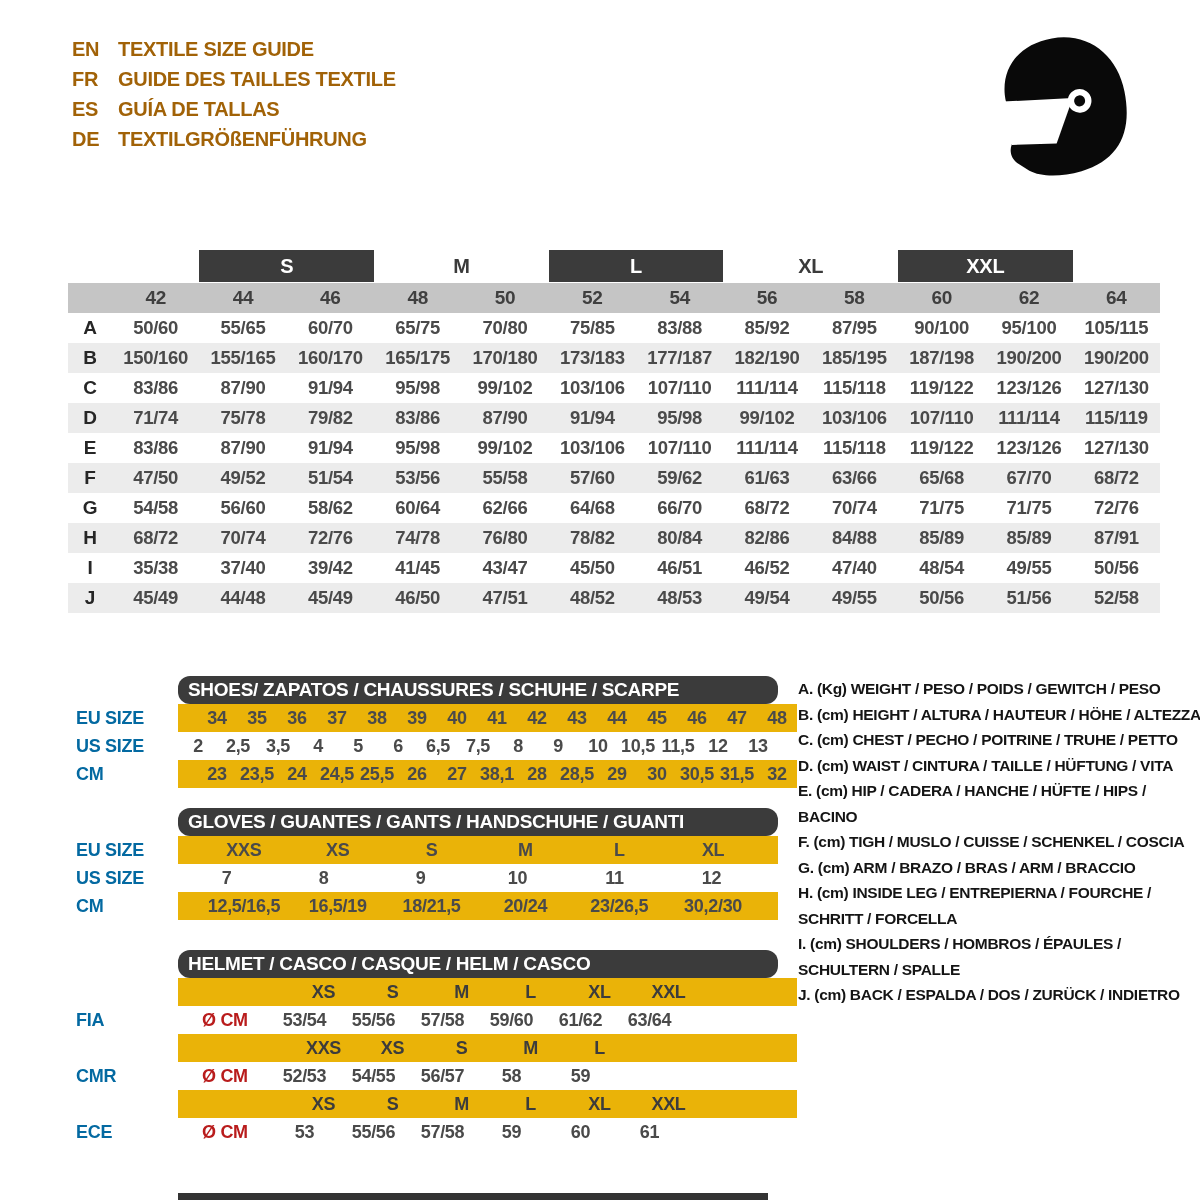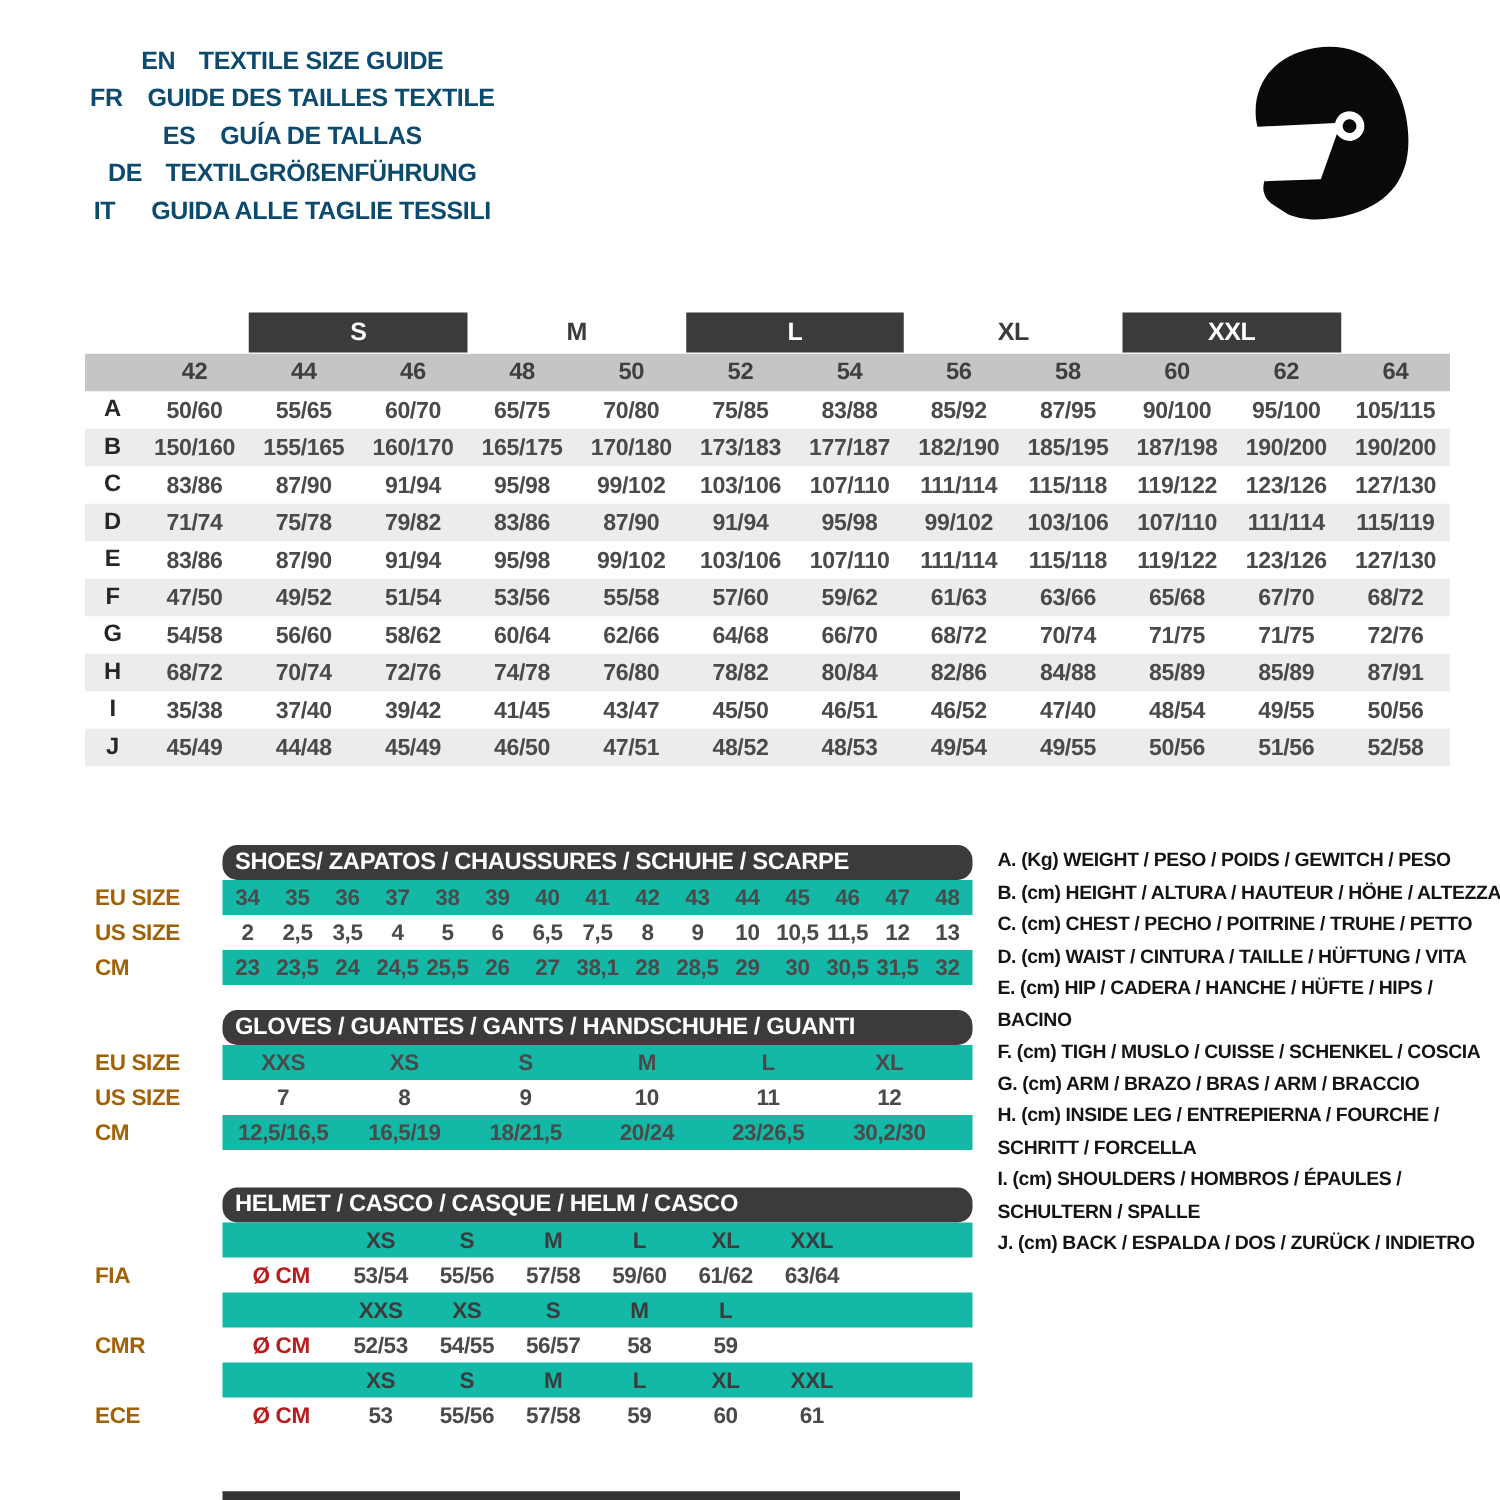--- a/index.html
+++ b/index.html
@@ -1,21 +1,21 @@
 <!DOCTYPE html>
 <html><head>
 <meta charset="utf-8">
 <style>
   html,body{margin:0;padding:0;background:#fff;}
   .canvas{position:relative;width:1200px;height:1200px;background:#ffffff;overflow:hidden;
           font-family:"Liberation Sans", sans-serif;color:#2f2f2f;letter-spacing:-0.3px;}
 
   
   .lang-block{position:absolute;left:72px;top:38px;display:flex;flex-direction:column;gap:7px;}
-  .lang-line{display:flex;font-size:20px;font-weight:700;color:#0c4a6e;justify-content:center;}
+  .lang-line{display:flex;font-size:20px;font-weight:700;color:#a16207;}
   .lang-code{width:46px;flex:none;}
 
   
   .helmet-icon{position:absolute;left:982px;top:24px;width:158px;height:170px;}
 
   
   .main-table{position:absolute;left:68px;top:250px;width:1092px;}
   .mgrid{display:grid;grid-template-columns:44px repeat(12,1fr);height:30px;align-items:center;}
   .letter-row{height:32px;margin-bottom:1px;}
   .size-box{height:32px;line-height:32px;text-align:center;font-size:20px;font-weight:700;}
@@ -27,23 +27,23 @@
   .drow.stripe{background:#ececec;}
   .rletter{text-align:center;font-size:19px;font-weight:700;color:#262626;}
   .dval{text-align:center;font-size:18.5px;font-weight:700;color:#4a4a4a;}
 
   
   .sec{position:absolute;left:60px;width:720px;}
   .sec-title{margin-left:118px;width:590px;height:28px;line-height:28px;background:#3b3b3b;
              color:#ffffff;font-size:19px;font-weight:700;padding-left:10px;border-radius:12px;}
   .srow{display:flex;height:28px;}
   .slabel{width:118px;flex:none;padding-left:16px;box-sizing:border-box;font-size:18px;
-          font-weight:700;line-height:28px;color:#a16207;}
+          font-weight:700;line-height:28px;color:#0369a1;}
   .scells{width:600px;flex:none;display:grid;align-items:center;}
-  .scells.stripe{background:#14b8a6;}
+  .scells.stripe{background:#eab308;padding-left:19px;}
   .shoes-cells{grid-template-columns:repeat(15,1fr);}
   .gloves-cells{grid-template-columns:repeat(6,1fr);padding-right:18px;box-sizing:border-box;}
   .helmet-cells{grid-template-columns:92px repeat(6,69px);}
   .scell{text-align:center;font-size:18px;font-weight:700;color:#4a4a4a;}
   .sunit{text-align:left;padding-left:24px;color:#b91c1c;}
   .hsize{color:#3c3c3c;}
 
   
   .legend{position:absolute;left:798px;top:676px;width:404px;}
   .legend-item{font-size:15.5px;font-weight:700;line-height:25.5px;color:#141414;}
@@ -65,24 +65,20 @@
         <div class="lang-code">FR</div>
         <div class="lang-label">GUIDE DES TAILLES TEXTILE</div>
       </div>
       <div class="lang-line">
         <div class="lang-code">ES</div>
         <div class="lang-label">GUÍA DE TALLAS</div>
       </div>
       <div class="lang-line">
         <div class="lang-code">DE</div>
         <div class="lang-label">TEXTILGRÖßENFÜHRUNG</div>
-      </div>
-      <div class="lang-line">
-        <div class="lang-code">IT</div>
-        <div class="lang-label">GUIDA ALLE TAGLIE TESSILI</div>
       </div>
     </div>
 
   <svg class="helmet-icon" viewBox="0 0 200 200">
     <g transform="rotate(-10 100 100)">
       <path d="M104 10 C151 10 182 45 183 92 C184 144 162 176 112 182 C84 185 60 180 47 170
                L34 158 C27 151 26 141 31 133 L44 112 C36 99 32 85 33 70 C36 33 64 10 104 10 Z" fill="#090909"></path>
       <path d="M29 78 L117 89 L87 142 L31 134 Z" fill="#ffffff"></path>
       <circle cx="125" cy="94" r="15" fill="#ffffff"></circle>
       <circle cx="125" cy="94" r="7" fill="#090909"></circle>

